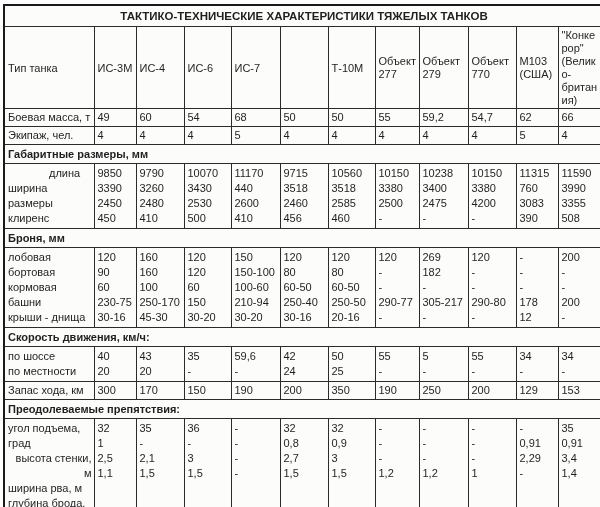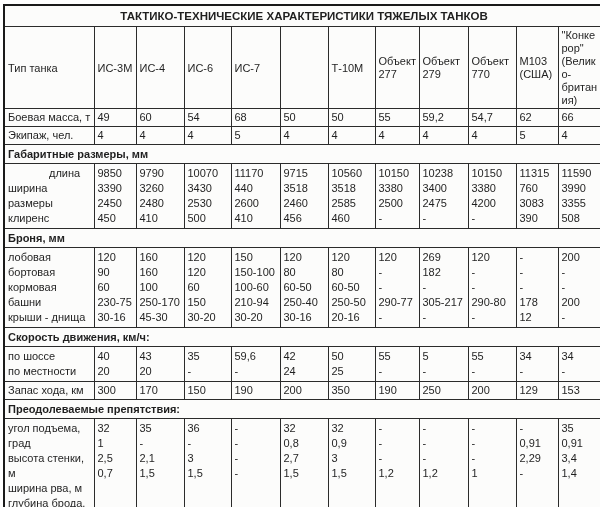--- a/index.html
+++ b/index.html
@@ -330,29 +330,29 @@
           <td>200</td>
           <td>129</td>
           <td>153</td>
         </tr>
         <tr class="section-row">
           <td colspan="12">Преодолеваемые препятствия:</td>
         </tr>
         <tr class="tall">
           <td>
             <div style="white-space: normal;">угол подъема, град</div>
-            <div style="white-space: normal;">высота стенки, м</div>
+            <div style="white-space: normal; text-align: right;">высота стенки, м</div>
             <div style="white-space: normal;">ширина рва, м</div>
             <div style="white-space: normal;">глубина брода, м</div>
           </td>
           <td>
             <div>32</div>
             <div>1</div>
             <div>2,5</div>
-            <div>0,7</div>
+            <div>1,1</div>
           </td>
           <td>
             <div>35</div>
             <div>-</div>
             <div>2,1</div>
             <div>1,5</div>
           </td>
           <td>
             <div>36</div>
             <div>-</div>

